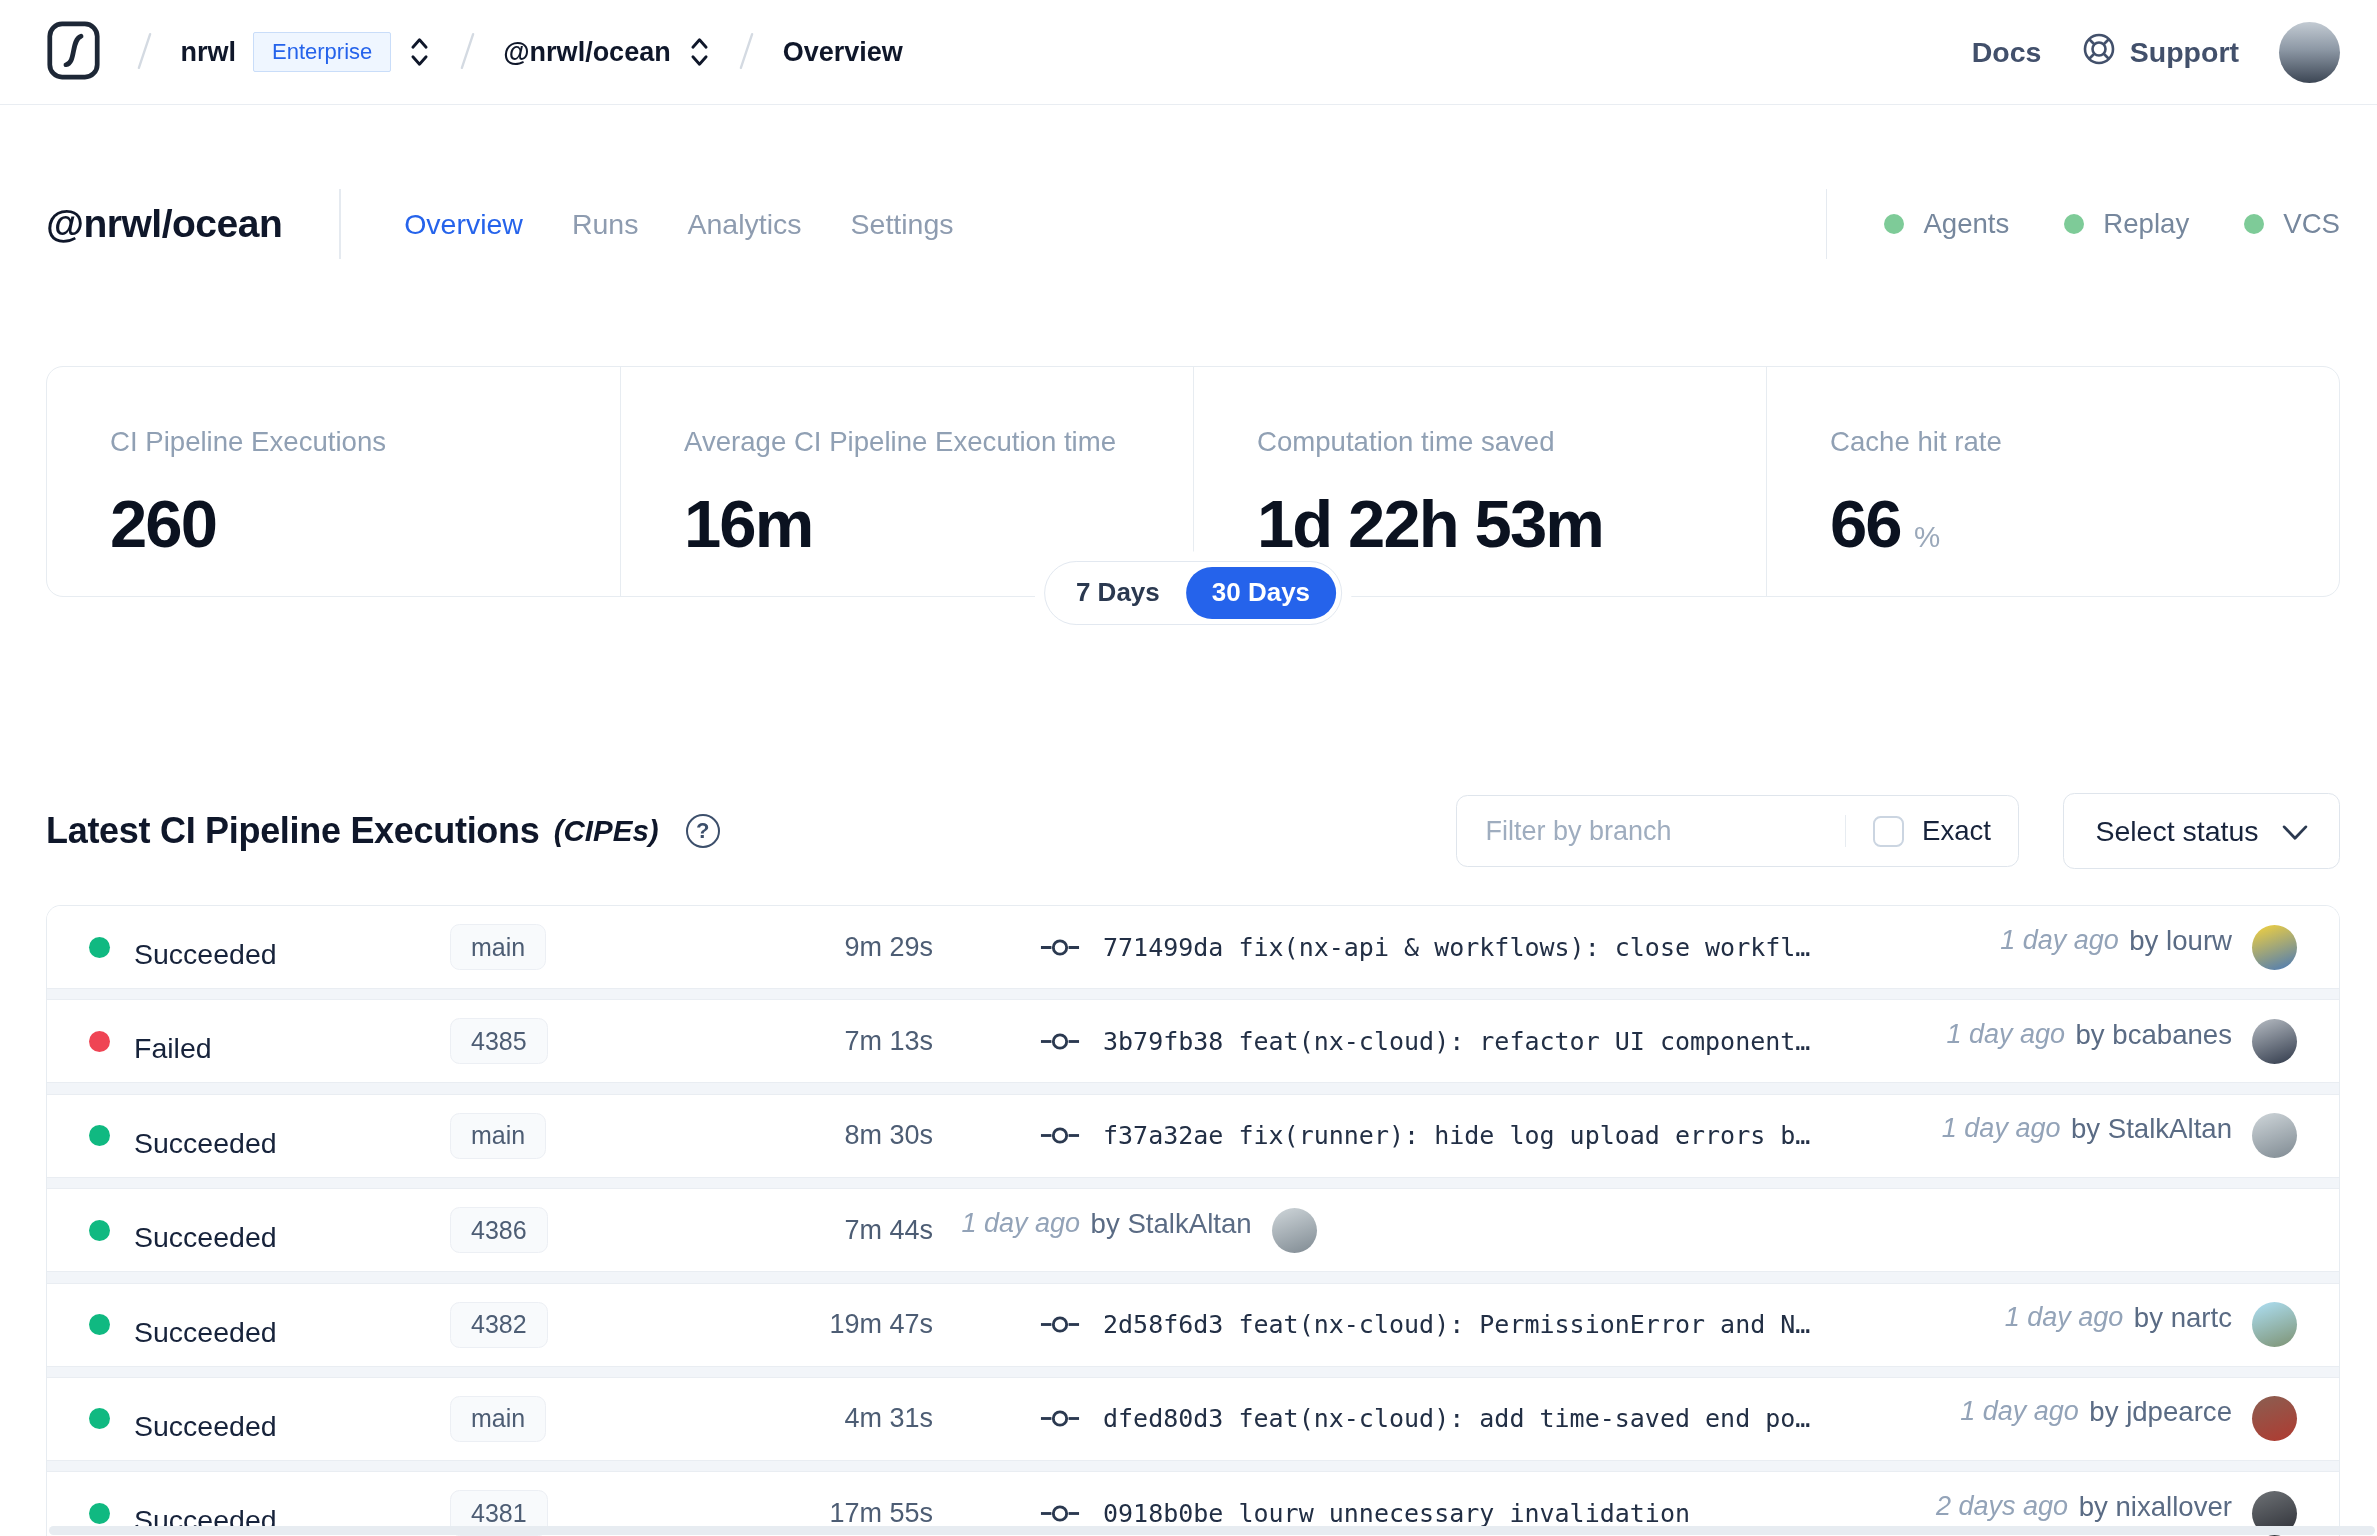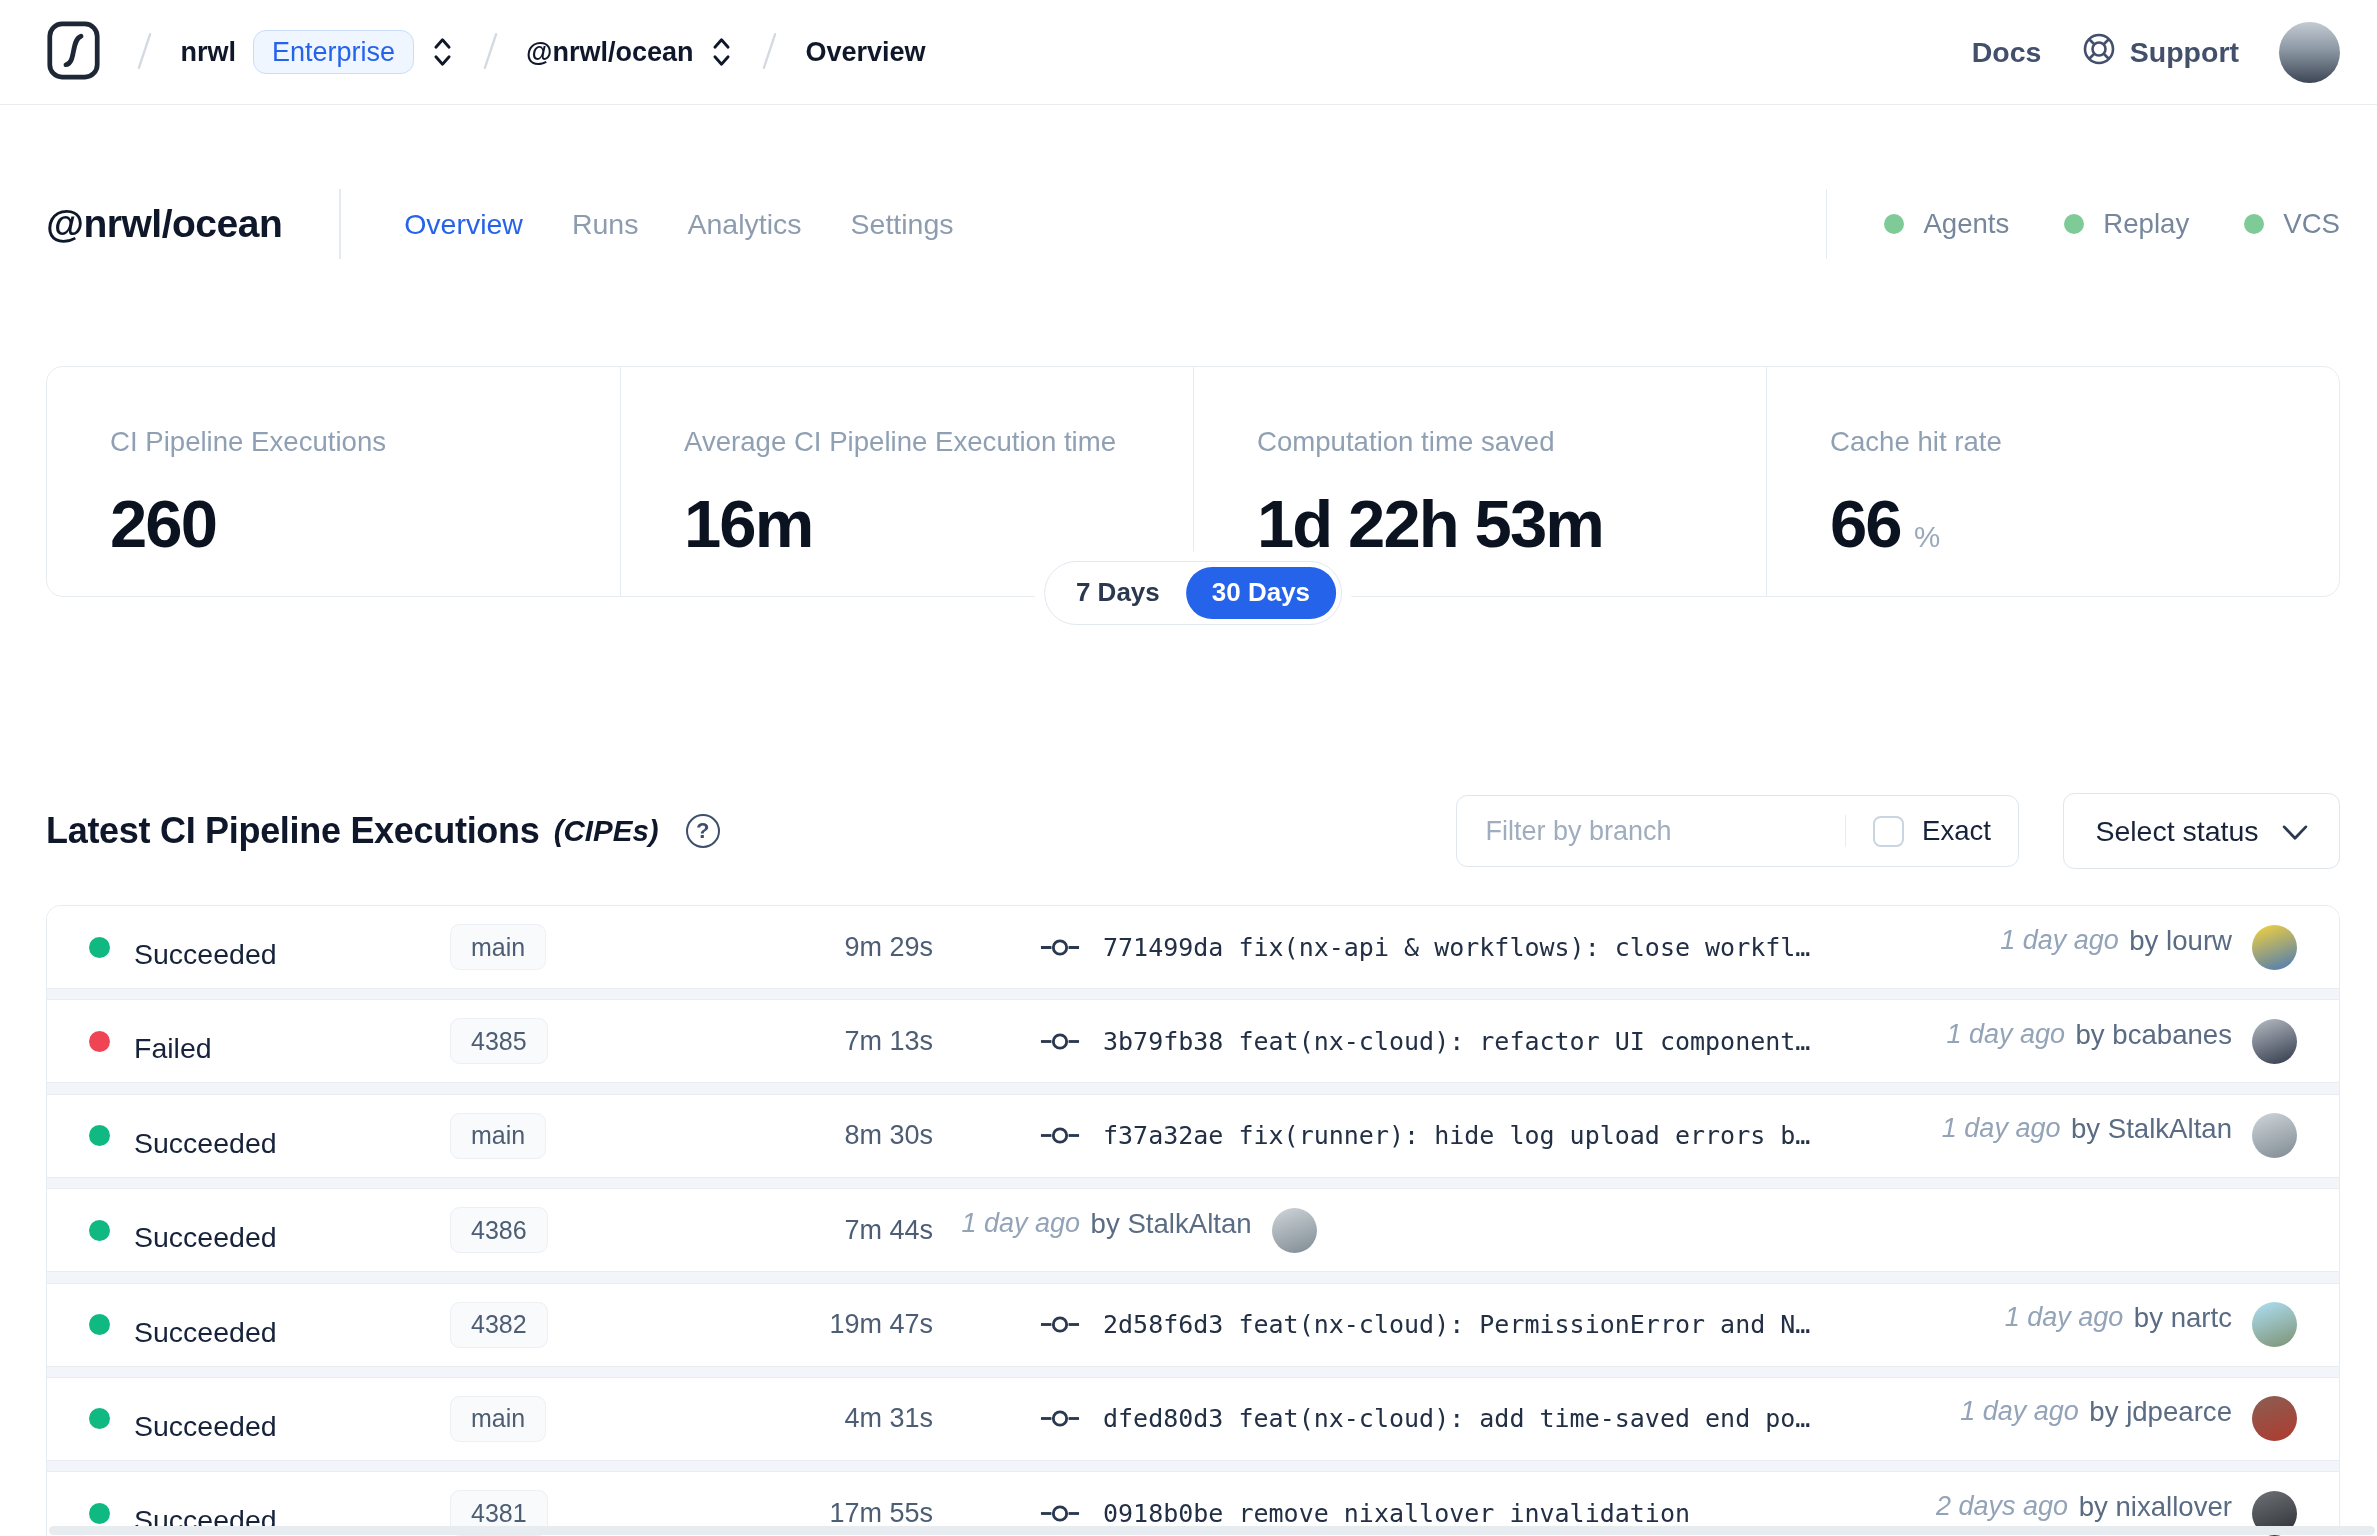--- a/index.html
+++ b/index.html
@@ -12,22 +12,22 @@
   button { font: inherit; background: none; border: none; padding: 0; cursor: pointer; color: inherit; }
 
   
   .topnav {
     height: 105px; display: flex; align-items: center;
     padding: 0 38px 0 46px; border-bottom: 1px solid #e9edf2; background: #fff;
   }
   .crumbs { display: flex; align-items: center; gap: 28.5px; margin-left: 36px; }
   .crumb-text { font-size: 27px; font-weight: 600; color: #0f172a; }
   .org-badge {
-    font-size: 27px; font-weight: 500; color: #2563eb; background: #eff6ff;
-    border: 1.9px solid #c9ddf9; border-radius: 13px; padding: 7.6px 18px; line-height: 1;
+    font-size: 22px; font-weight: 500; color: #2563eb; background: #eff6ff;
+    border: 1.9px solid #c9ddf9; border-radius: 2px; padding: 7.6px 18px; line-height: 1;
   }
   .crumb-group { display: flex; align-items: center; gap: 17px; }
   .selector-btn { display: flex; align-items: center; }
   .nav-right { margin-left: auto; display: flex; align-items: center; gap: 40px; }
   .nav-link { font-size: 28.5px; font-weight: 600; color: #42506b; }
   .support-link { display: flex; align-items: center; gap: 12.4px; }
   .avatar {
     width: 61px; height: 61px; border-radius: 50%; flex: none;
     background: linear-gradient(180deg, #c3cbd3 0%, #8d98a5 45%, #3c4654 100%);
   }
@@ -421,21 +421,21 @@
       <div class="col-branch"><span class="branch-badge">4381</span></div>
       <div class="col-duration">17m 55s</div>
       <div class="col-commit">
         <span class="commit-icon">
           <svg width="40" height="21" viewBox="0 0 42 22" fill="none" stroke="#2b3950" stroke-width="3">
             <line x1="1" y1="11" x2="12" y2="11"></line>
             <circle cx="21" cy="11" r="7"></circle>
             <line x1="30" y1="11" x2="41" y2="11"></line>
           </svg>
         </span>
-        <span class="commit-text">0918b0be remove nixallover invalidation</span>
+        <span class="commit-text">0918b0be lourw unnecessary invalidation</span>
       </div>
       <div class="col-meta">
         <span class="meta-time">2 days ago</span>
         <span class="meta-author">by nixallover</span>
         <span class="row-avatar" style="background: linear-gradient(160deg, rgb(110, 114, 118) 0%, rgb(44, 46, 53) 100%);"></span>
       </div>
     </div>
   </div>
 
 <div class="hscrollbar"></div>

